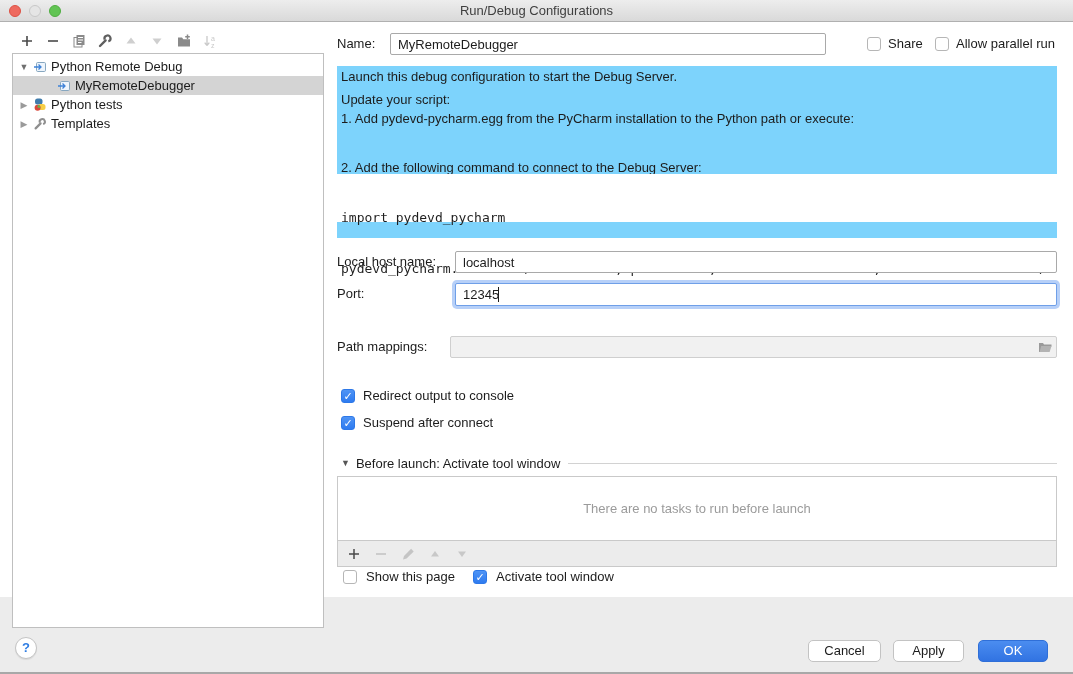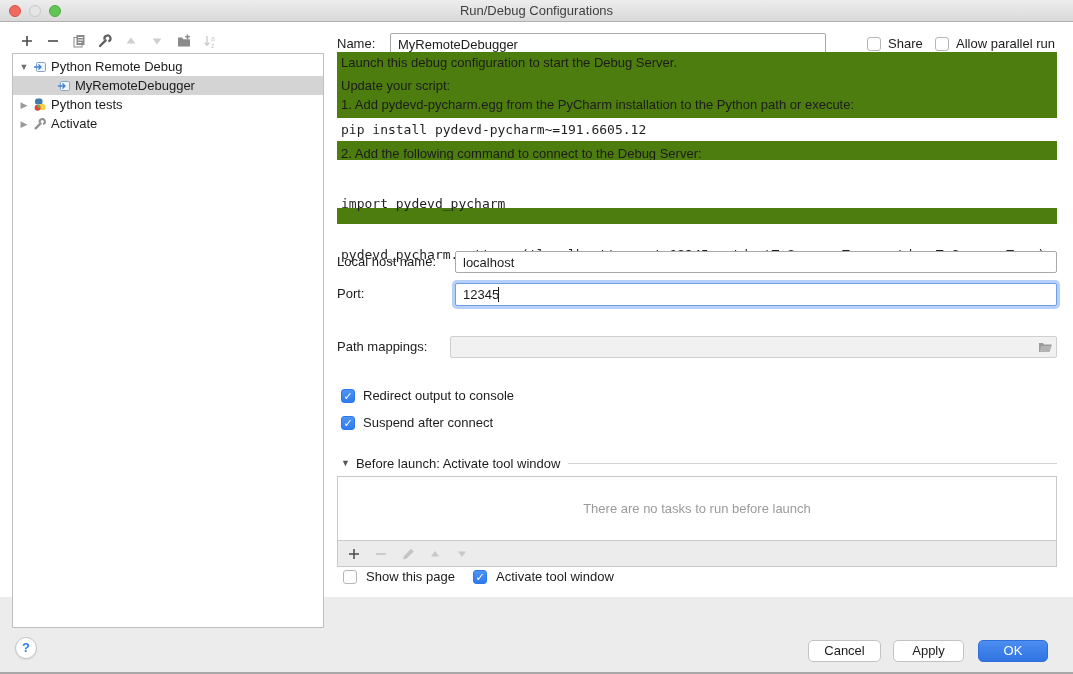--- a/index.html
+++ b/index.html
@@ -86,21 +86,21 @@
     position:absolute; width:14px; height:14px; border:1px solid #b6b6b6;
     border-radius:3px; background:#fff;
   }
   .cb.checked { background:linear-gradient(#4f94f5,#2e7bf0); border-color:#2d78e8; }
   .cb.checked::after {
     content:"✓"; color:#fff; font-size:11px; line-height:12px;
     display:block; text-align:center;
   }
 
   .desc {
-    position:absolute; left:0; top:30px; width:720px; height:172px; background:#4d7c0f;
+    position:absolute; left:0; top:44px; width:720px; height:172px; background:#7dd3fc;
   }
   .desc .dline { position:absolute; left:4px; white-space:nowrap; }
   .codebar {
     position:absolute; left:0; width:720px; background:#fff;
     font-family:"DejaVu Sans Mono", monospace; font-size:13px; color:#1f1f1f;
     white-space:pre;
   }
 
   .bl-header { position:absolute; left:4px; top:433px; width:716px; height:16px; display:flex; align-items:center; }
   .bl-header .bl-caret { font-size:9px; color:#555; margin-right:6px; }
@@ -212,38 +212,37 @@
     <span class="tlabel">Python tests</span>
   </div>
   <div class="tree-row bold pad-root">
     <span class="caret closed">▶</span>
     <span class="ticn">
       <svg width="14" height="14">
         <circle cx="9.3" cy="4.7" r="2.6" fill="none" stroke="#8f8f8f" stroke-width="2" stroke-dasharray="12 4.4" transform="rotate(160 9.3 4.7)"></circle>
         <path d="M7.6 6.4L2.6 11.4" stroke="#8f8f8f" stroke-width="2.2" stroke-linecap="round"></path>
       </svg>
     </span>
-    <span class="tlabel">Activate</span>
+    <span class="tlabel">Templates</span>
   </div>
 </div>
 
 <div class="main">
 
   <div class="lbl" style="left:0; top:11px">Name:</div>
   <input class="tf" style="left: 53px; top: 11px; width: 436px; height: 22px;" value="MyRemoteDebugger">
   <span class="cb" style="left:530px; top:15px"></span>
   <div class="lbl" style="left:551px; top:11px">Share</div>
   <span class="cb" style="left:598px; top:15px"></span>
   <div class="lbl" style="left:619px; top:11px">Allow parallel run</div>
 
   <div class="desc">
     <div class="dline" style="top:3px">Launch this debug configuration to start the Debug Server.</div>
     <div class="dline" style="top:26px">Update your script:</div>
     <div class="dline" style="top:45px">1. Add pydevd-pycharm.egg from the PyCharm installation to the Python path or execute:</div>
-    <div class="codebar" style="top:66px; height:23px; line-height:23px; padding-left:4px">pip install pydevd-pycharm~=191.6605.12</div>
     <div class="dline" style="top:94px">2. Add the following command to connect to the Debug Server:</div>
     <div class="codebar" style="top:108px; height:48px; padding:3px 0 0 4px">
       <div style="line-height:21px">import pydevd_pycharm</div>
       <div style="line-height:21px">pydevd_pycharm.settrace('localhost', port=12345, stdoutToServer=True, stderrToServer=True)</div>
     </div>
   </div>
 
   <div class="lbl" style="left:0; top:229px">Local host name:</div>
   <input class="tf" style="left: 118px; top: 229px; width: 602px; height: 22px;" value="localhost">
 

